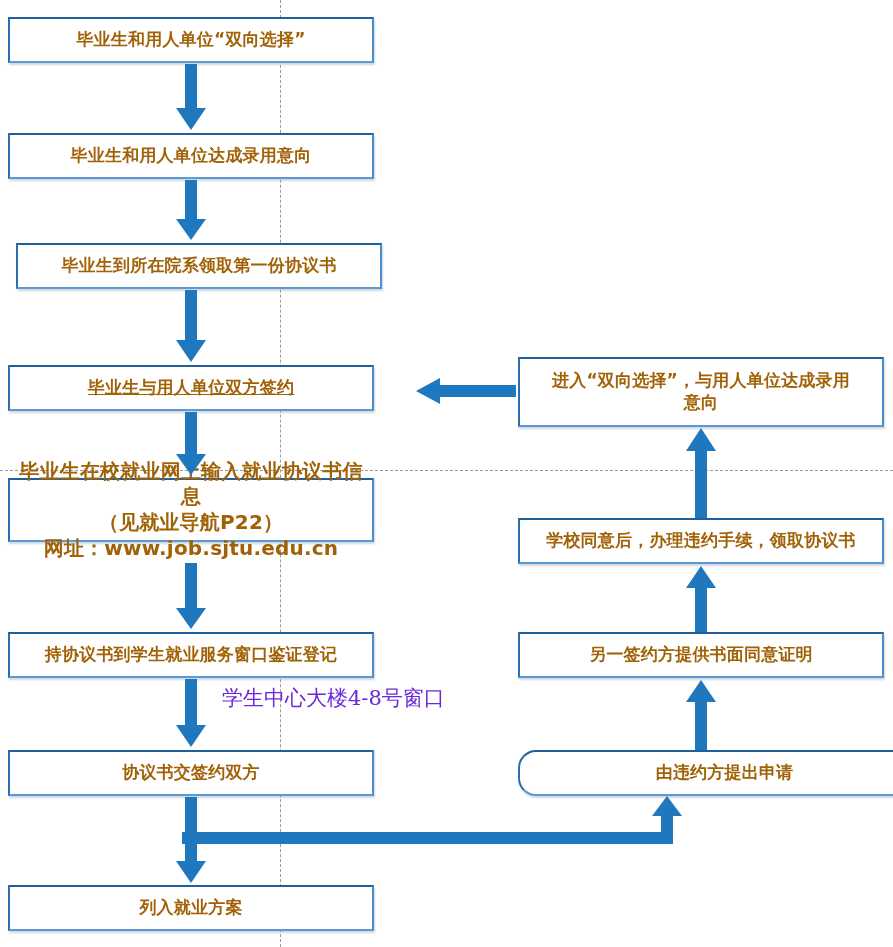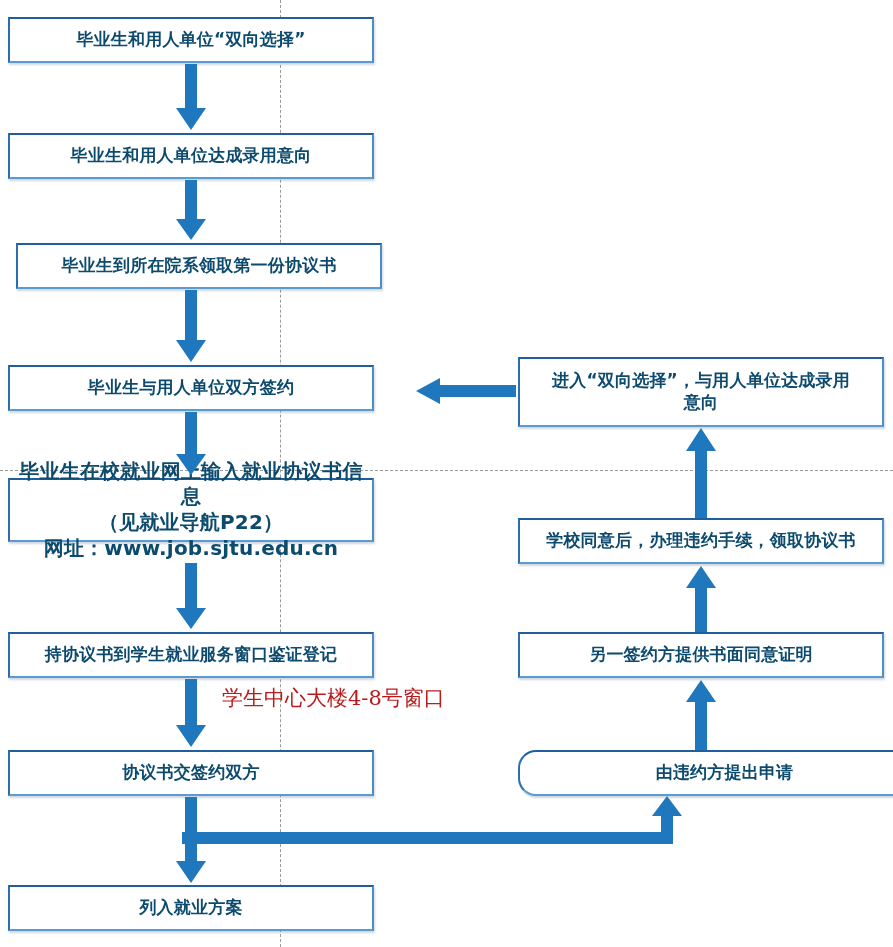--- a/index.html
+++ b/index.html
@@ -26,21 +26,21 @@
     border: 2px solid #2e75b6;
     border-top-color: #1f5f9e;
     border-left-color: #2a6eaf;
     border-right-color: #4a8fc9;
     border-bottom-color: #5a9bd3;
     box-shadow: 1px 2px 2px rgba(120,140,160,0.35);
     display: flex;
     align-items: center;
     justify-content: center;
     text-align: center;
-    color: #0c4a6e;
+    color: #a16207;
     font-weight: bold;
     font-size: 17px;
     line-height: 1.28;
     letter-spacing: 0.2px;
     padding: 2px 8px;
   }
   .node .txt {
     display: block;
     width: 100%;
     white-space: pre-line;
@@ -64,21 +64,21 @@
     position: absolute;
     left: 0;
     width: 893px;
     height: 0;
     border-top: 1px dashed #9a9a9a;
   }
 
   
   .annot {
     position: absolute;
-    color: #b91c1c;
+    color: #6d28d9;
     font-family: "DejaVu Serif", "Liberation Serif", serif;
     font-size: 21px;
     line-height: 1;
     white-space: nowrap;
   }
 </style>
 </head>
 <body>
 
 <div id="canvas">
@@ -91,21 +91,21 @@
   </div>
 
   <div class="node" style="left:8px;  top:133px; width:366px; height:46px;">
     <span class="txt">毕业生和用人单位达成录用意向</span>
   </div>
 
   <div class="node" style="left:8px;  top:243px; width:366px; height:46px;margin-left:8px;">
     <span class="txt">毕业生到所在院系领取第一份协议书</span>
   </div>
 
-  <div class="node" style="left:8px;  top:365px; width:366px; height:46px;">
+  <div class="node" style="left:8px;  top:365px; width:366px; height:46px;text-decoration:underline;">
     <span class="txt">毕业生与用人单位双方签约</span>
   </div>
 
   <div class="node" style="left:8px;  top:478px; width:366px; height:64px; font-size:20px;">
     <span class="txt">毕业生在校就业网上输入就业协议书信息
 （见就业导航P22）
 网址：www.job.sjtu.edu.cn</span>
   </div>
 
   <div class="node" style="left:8px;  top:632px; width:366px; height:46px;">

